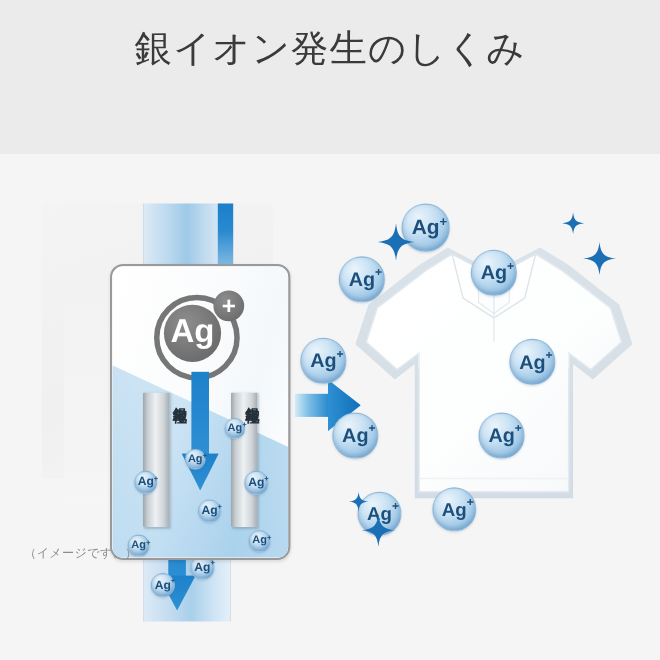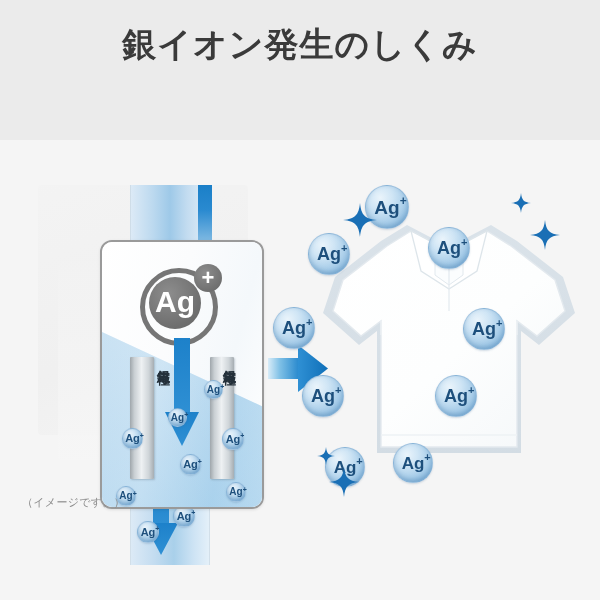--- a/index.html
+++ b/index.html
@@ -13,21 +13,21 @@
   .page{position:relative;width:600px;height:600px;overflow:hidden;background:#f4f4f4;}
 
   
   .header{
     position:absolute;left:0;top:0;width:600px;height:140px;
     background:#ebebeb;
   }
   .title{
     position:absolute;left:0;top:22px;width:600px;
     text-align:center;
-    font-size:34px;font-weight:bold;color:#3a3a3a;
+    font-size:34px;font-weight:normal;color:#3a3a3a;
     letter-spacing:1px;line-height:44px;
   }
   .subtitle{
     position:absolute;left:14px;top:82px;width:560px;
     text-align:left;
     font-size:19px;color:#4a4a4a;letter-spacing:.4px;line-height:28px;
   }
 
   
   .canvas{

